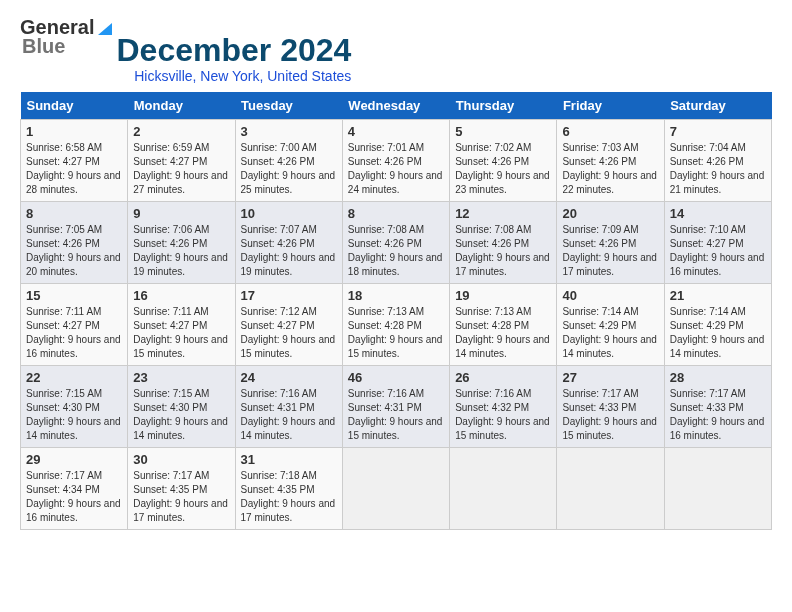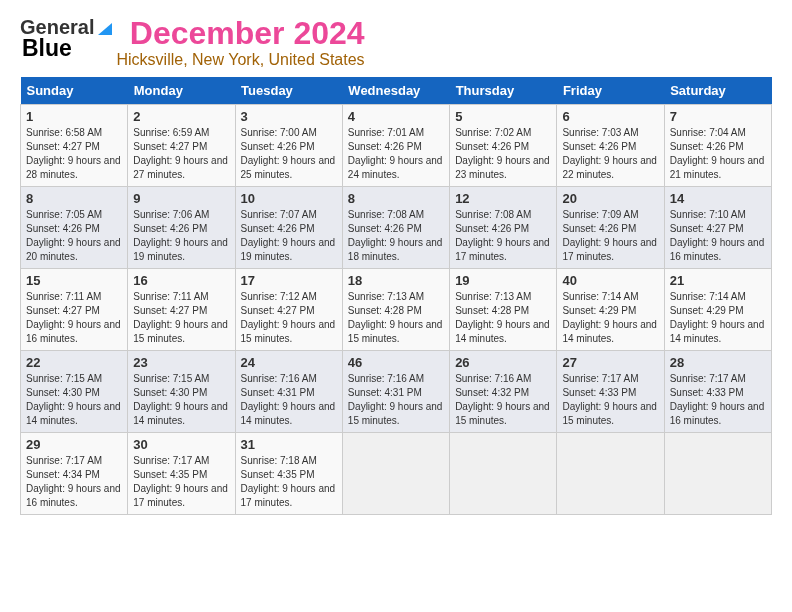--- a/index.html
+++ b/index.html
@@ -22,26 +22,27 @@
     .logo-wrapper {
       position: relative;
       display: inline-block;
     }
     .title-block {
       text-align: right;
     }
     .month-title {
       font-size: 32px;
       font-weight: bold;
-      color: #ec4899;
+      color: #0c4a6e;
       line-height: 1.1;
+      margin-top: 17px;
     }
     .location {
-      font-size: 16px;
-      color: #a16207;
+      font-size: 14px;
+      color: #1d4ed8;
     }
     table {
       width: 100%;
       border-collapse: collapse;
       table-layout: fixed;
     }
     thead tr th {
       background-color: #1565C0;
       color: #fff;
       text-align: left;
@@ -82,21 +83,21 @@
 
 <div class="container">
   <div class="header">
     <div class="logo-wrapper">
       <div style="display:flex;align-items:center;">
         <span style="font-size:20px;font-weight:bold;color:#333;">General</span>
         <svg width="22" height="22" viewBox="0 0 22 22">
           <polygon points="4,18 18,18 18,6" fill="#2196F3"></polygon>
         </svg>
       </div>
-      <div style="font-size:23px;font-weight:bold;color:#000000;margin-top:-4px;margin-left:2px;">Blue</div>
+      <div style="font-size:20px;font-weight:bold;color:#737373;margin-top:-4px;margin-left:2px;">Blue</div>
     </div>
     <div class="title-block">
       <div class="month-title">December 2024</div>
       <div class="location">Hicksville, New York, United States</div>
     </div>
   </div>
 
   <table>
     <thead>
       <tr>

